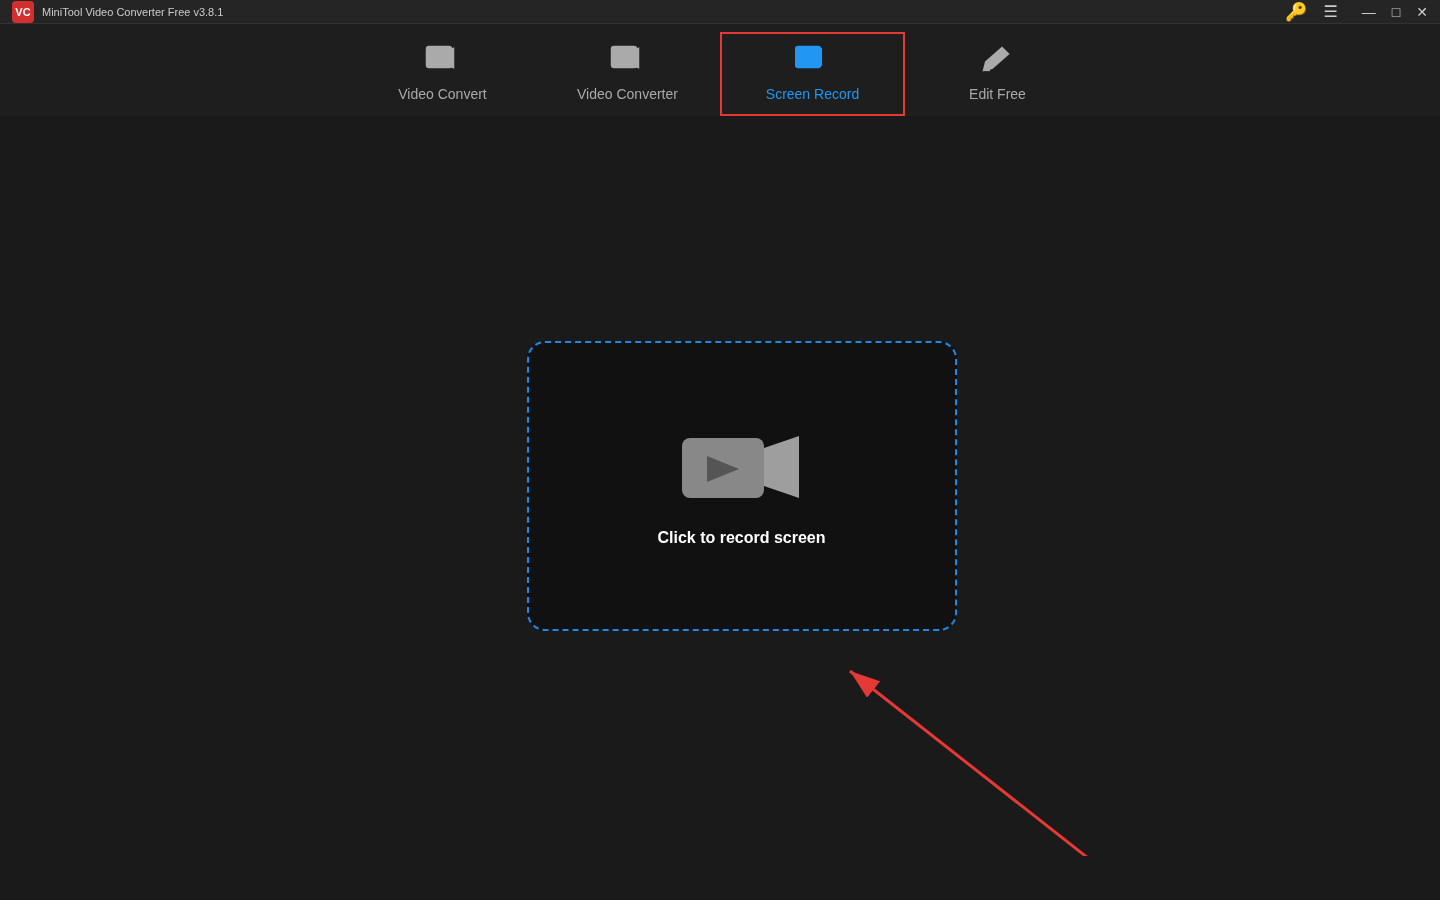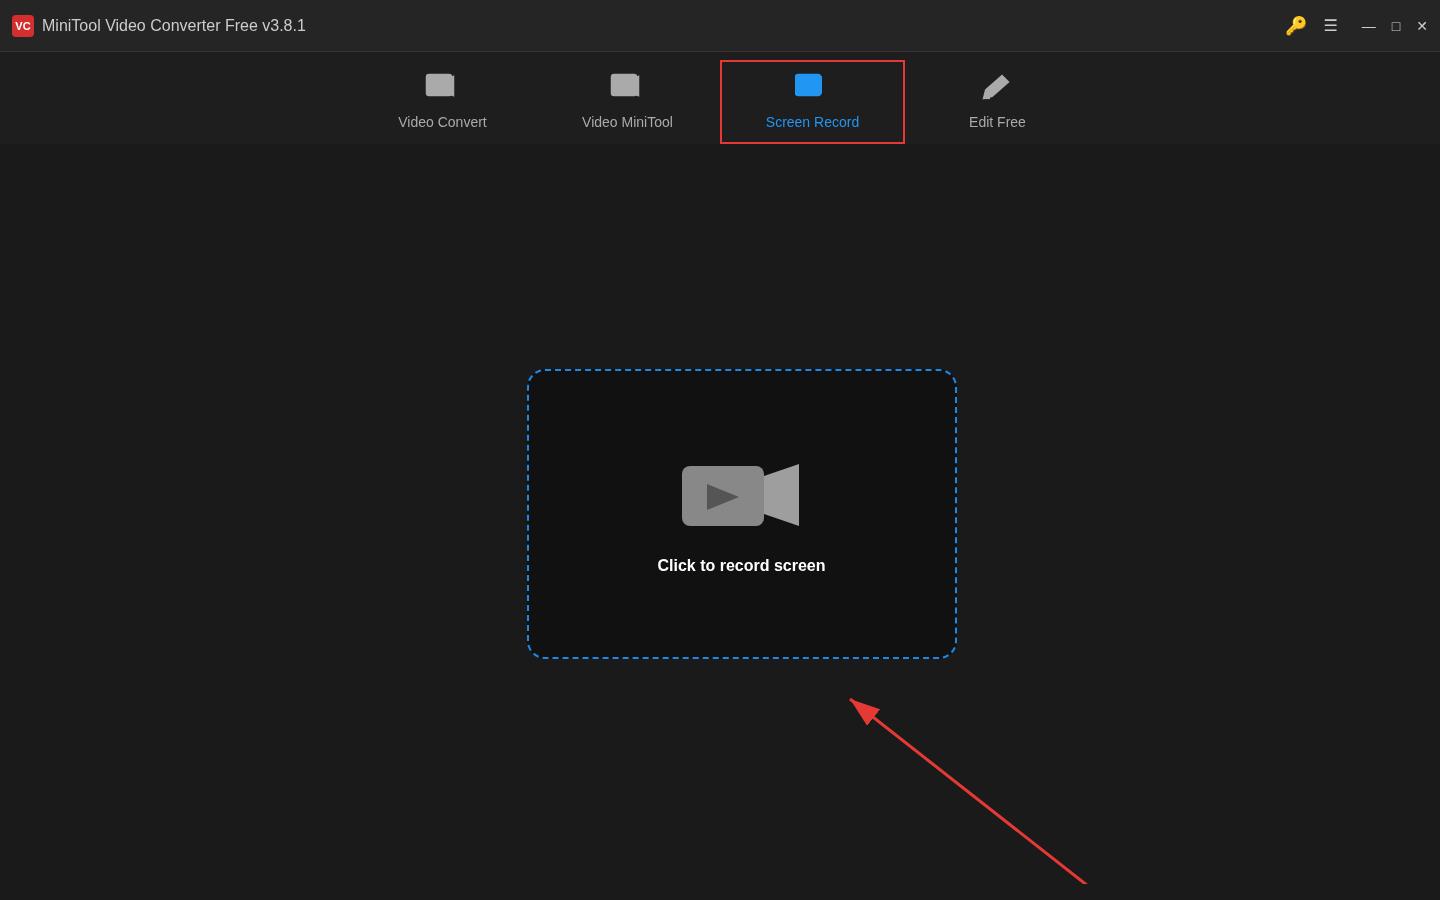--- a/index.html
+++ b/index.html
@@ -12,21 +12,21 @@
       overflow: hidden;
       position: relative;
     }
 
     
     .title-bar {
       display: flex;
       align-items: center;
       justify-content: space-between;
       background: #252525;
-      height: 52px;
+      height: 24px;
       padding: 0 12px;
       border-bottom: 1px solid #333;
     }
 
     .title-bar-left {
       display: flex;
       align-items: center;
       gap: 8px;
     }
 
@@ -38,21 +38,21 @@
       display: flex;
       align-items: center;
       justify-content: center;
       font-size: 11px;
       font-weight: bold;
       color: white;
     }
 
     .app-title {
       color: #cccccc;
-      font-size: 16px;
+      font-size: 11px;
     }
 
     .title-bar-right {
       display: flex;
       align-items: center;
       gap: 16px;
     }
 
     .title-bar-icon {
       color: #cccccc;
@@ -195,21 +195,21 @@
     <span class="tab-label">Video Convert</span>
   </div>
 
   <div class="nav-tab">
     <svg class="tab-svg" viewBox="0 0 36 36">
       <rect x="2" y="5" width="24" height="20" rx="2" ry="2" fill="none" stroke="#aaaaaa" stroke-width="2.5"></rect>
       <polyline points="18,11 28,7 28,25 18,21" fill="none" stroke="#aaaaaa" stroke-width="2.5"></polyline>
       <line x1="11" y1="11" x2="11" y2="20" stroke="#aaaaaa" stroke-width="2.5"></line>
       <polyline points="7,17 11,21 15,17" fill="none" stroke="#aaaaaa" stroke-width="2.5"></polyline>
     </svg>
-    <span class="tab-label">Video MiniTool</span>
+    <span class="tab-label">Video Converter</span>
   </div>
 
   <div class="nav-tab active">
     <svg class="tab-svg" viewBox="0 0 36 36">
       <rect x="1" y="5" width="24" height="20" rx="2" ry="2" fill="none" stroke="#2196f3" stroke-width="2.5"></rect>
       <polygon points="17,10 27,6 27,24 17,20" fill="#2196f3"></polygon>
       <polygon points="8,13 16,18 8,23" fill="#2196f3"></polygon>
     </svg>
     <span class="tab-label">Screen Record</span>
   </div>

